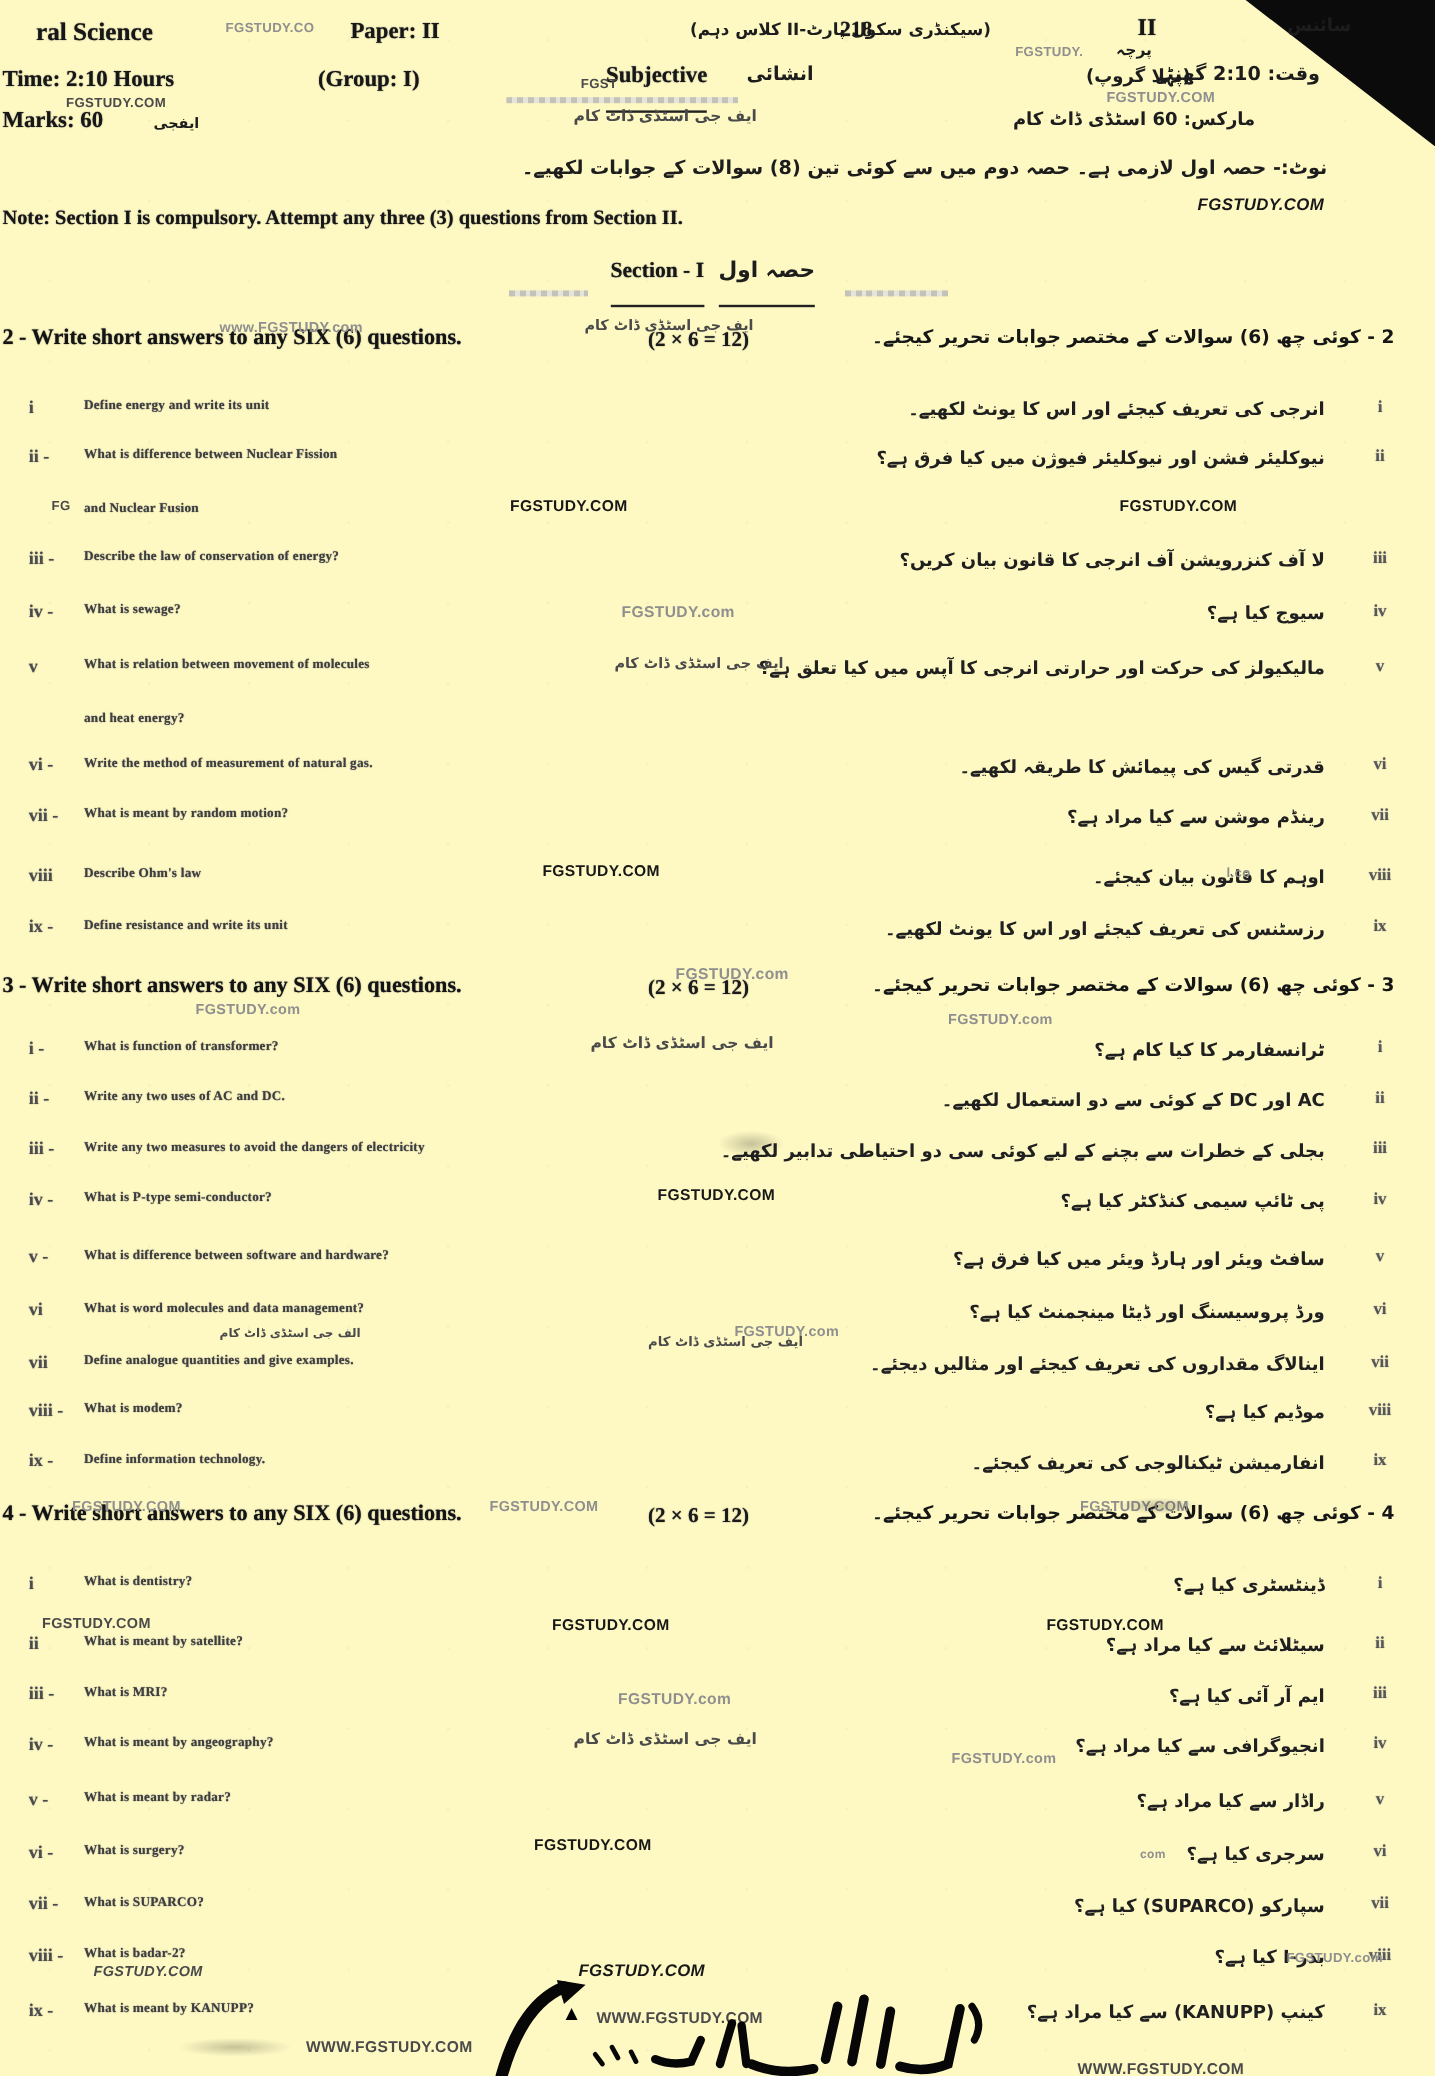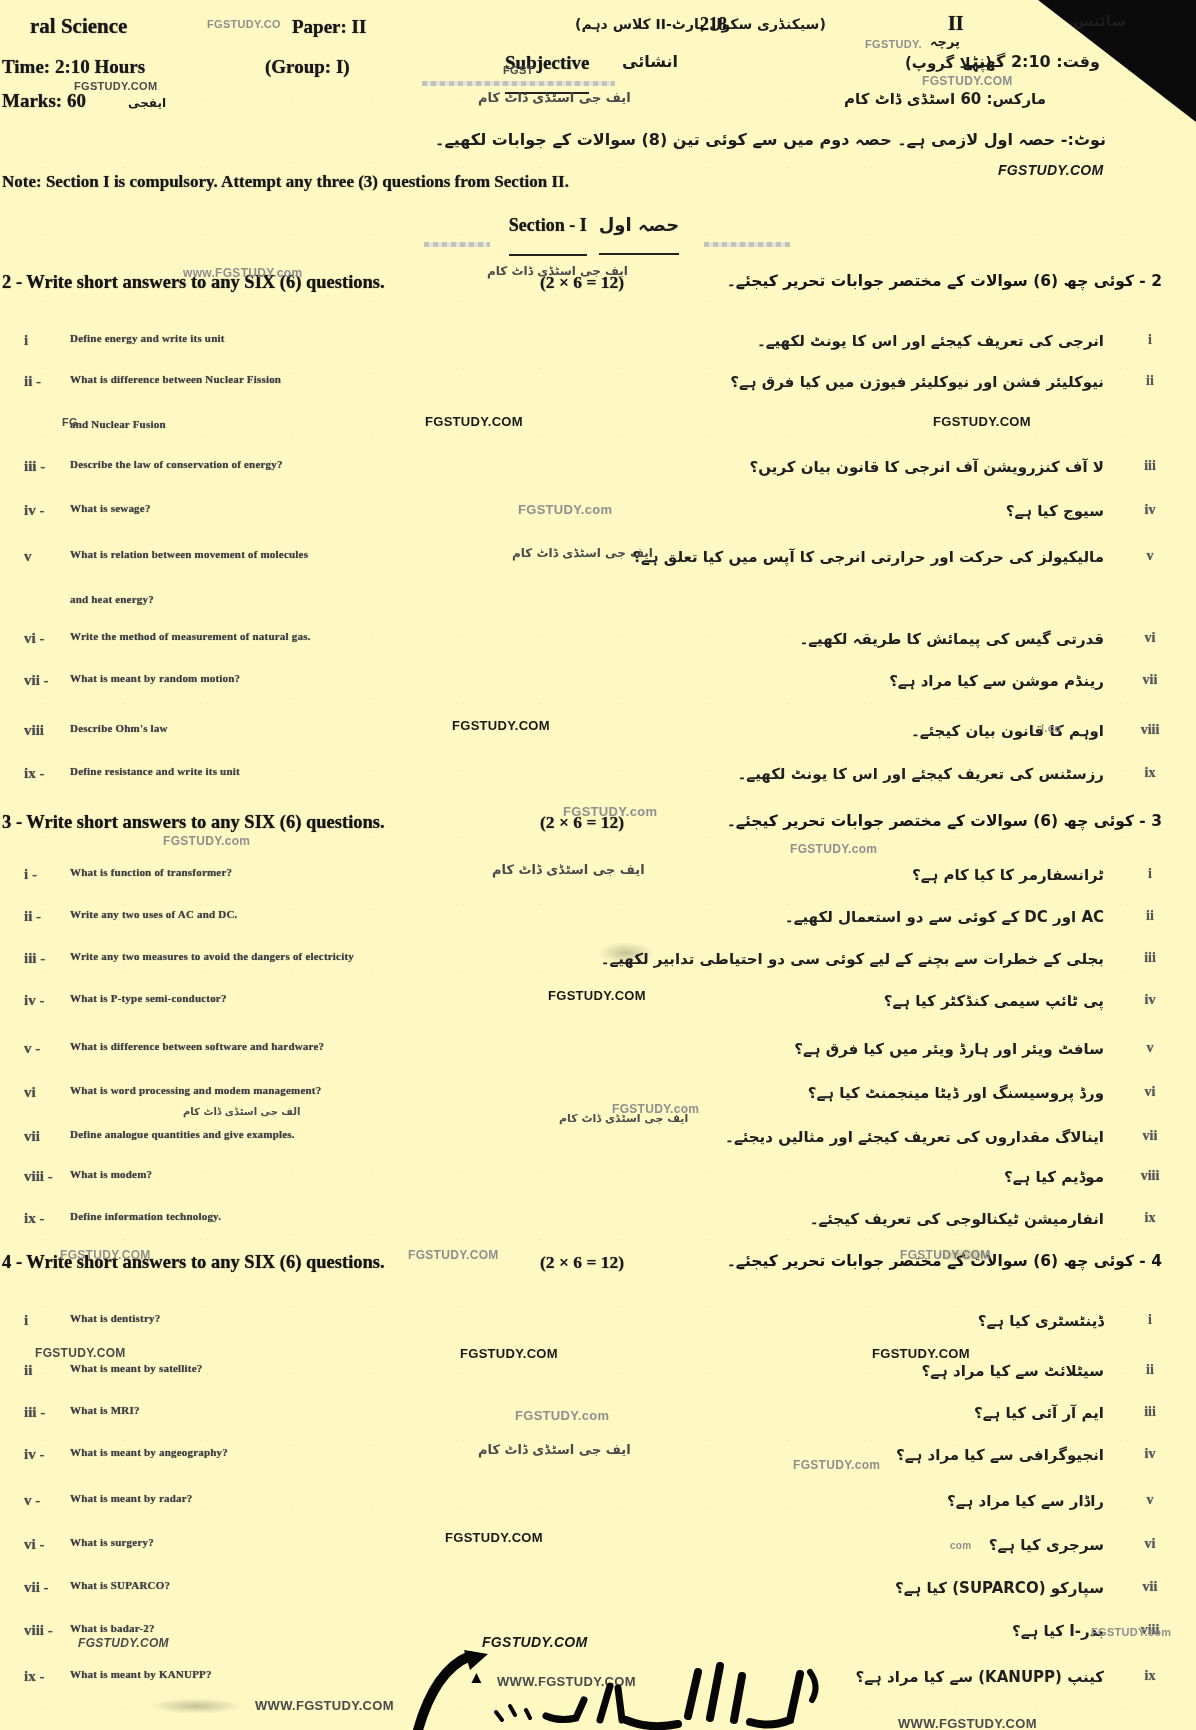--- a/index.html
+++ b/index.html
@@ -43,21 +43,21 @@
   .ur-item{position:absolute;right:92px;font-family:"DejaVu Sans",sans-serif;font-weight:700;font-size:15px;color:#202020;direction:rtl;white-space:nowrap;}
   .num-ur{position:absolute;right:24px;width:44px;text-align:center;font-family:"Liberation Serif",serif;font-size:14px;font-weight:700;color:#565656;text-shadow:0 0 1px #888;}
 
   
   .wm{position:absolute;white-space:nowrap;font-family:"Liberation Sans",sans-serif;letter-spacing:.3px;}
   .wm-gray{color:#8f8f8f;font-weight:700;}
   .wm-dark{color:#4a4a4a;font-weight:700;}
   .wm-black{color:#181818;font-weight:800;}
   .wm-italic{font-style:italic;}
   .wm-ur{font-family:"DejaVu Sans",sans-serif;direction:rtl;}
-  .wm-10{font-size:10px;} .wm-11{font-size:11px;margin-left:19px;} .wm-12{font-size:12px;}
+  .wm-10{font-size:10px;} .wm-11{font-size:11px;} .wm-12{font-size:12px;}
   .wm-13{font-size:13px;} .wm-14{font-size:14px;}
 
   .signature{position:absolute;left:412px;top:1650px;width:420px;height:80px;}
   .tri{position:absolute;left:468px;top:1668px;font-size:17px;color:#000;}
 </style>
 </head>
 <body>
 
 <div class="page">
 
@@ -217,21 +217,21 @@
           <span class="num-en">v -</span>
           <div class="en-col">
             <span class="en">What is difference between software and hardware?</span>
           </div>
           <span class="ur-item">سافٹ ویئر اور ہارڈ ویئر میں کیا فرق ہے؟</span>
           <span class="num-ur">v</span>
         </div>
         <div class="row" style="top: 272px;">
           <span class="num-en">vi</span>
           <div class="en-col">
-            <span class="en">What is word processing and modem management?</span>
+            <span class="en">What is word molecules and data management?</span>
           </div>
           <span class="ur-item">ورڈ پروسیسنگ اور ڈیٹا مینجمنٹ کیا ہے؟</span>
           <span class="num-ur">vi</span>
         </div>
         <div class="row" style="top: 316px;">
           <span class="num-en">vii</span>
           <div class="en-col">
             <span class="en">Define analogue quantities and give examples.</span>
           </div>
           <span class="ur-item">اینالاگ مقداروں کی تعریف کیجئے اور مثالیں دیجئے۔</span>

